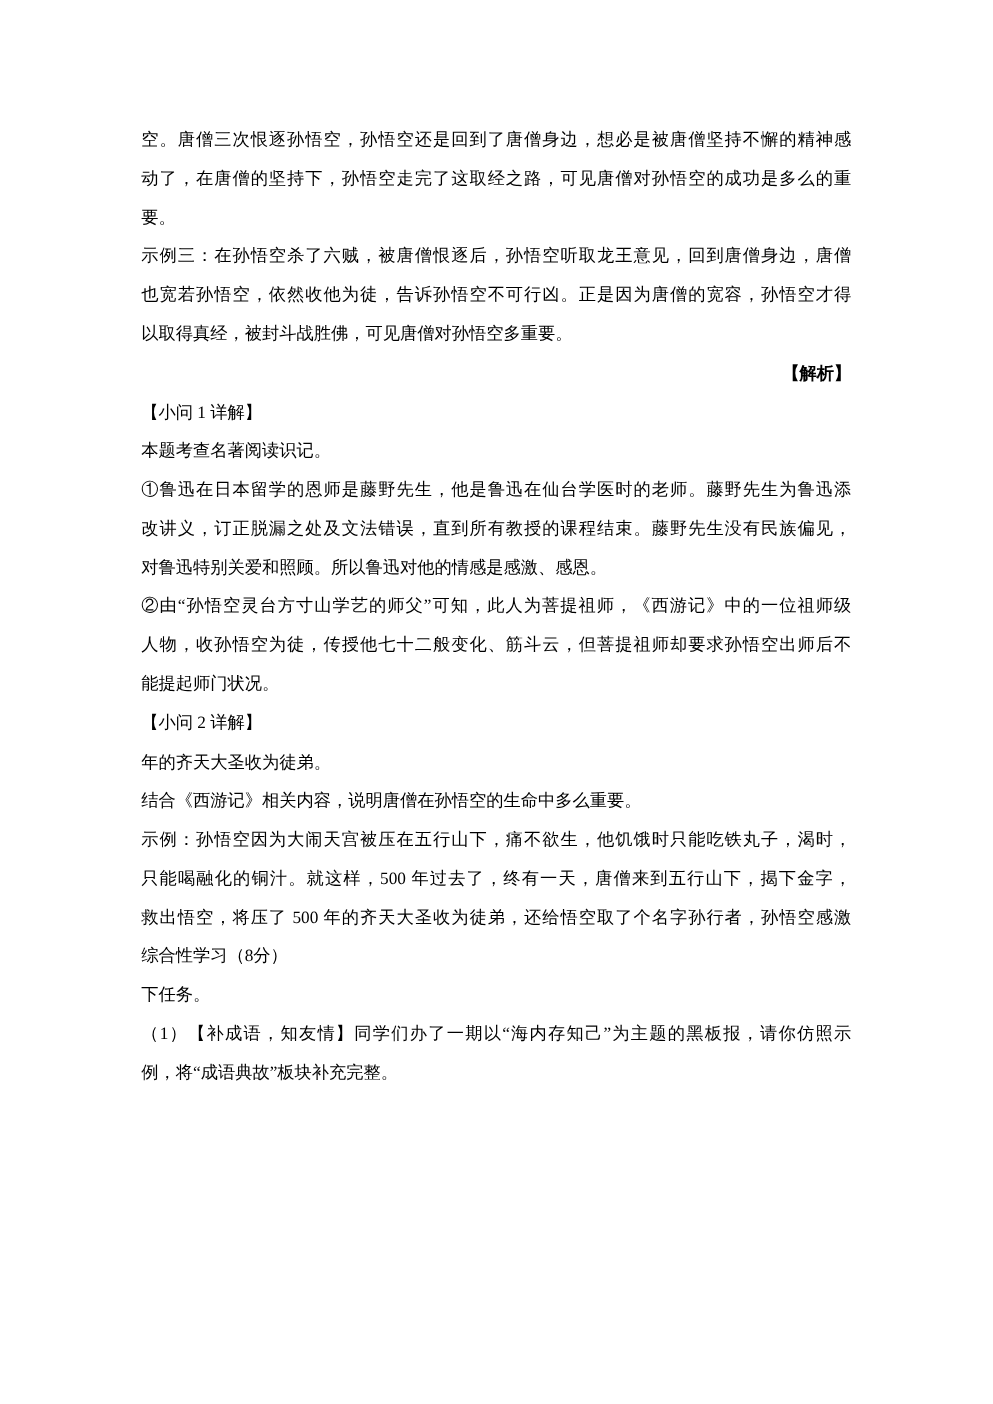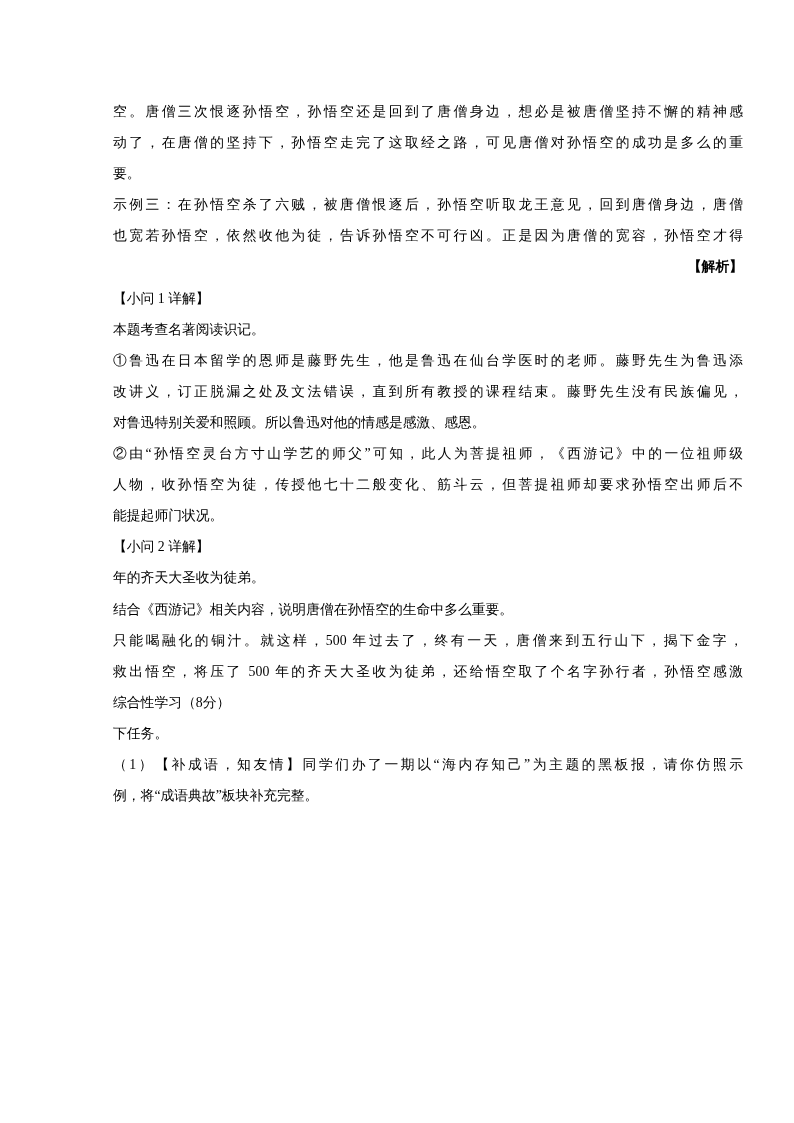--- a/index.html
+++ b/index.html
@@ -7,21 +7,21 @@
     padding: 0;
     background: #ffffff;
   }
   .page {
     position: relative;
     width: 794px;
     height: 1123px;
     margin: 0 auto;
     background: #ffffff;
     box-sizing: border-box;
-    padding: 96px 51px 0 113px;
+    padding: 96px 113px 0 113px;
     font-family: "Liberation Serif", "DejaVu Serif", serif;
     font-size: 13.8px;
     color: #000000;
     overflow: hidden;
   }
   .para {
     margin: 0;
     padding: 0;
   }
   .para.bold .line {
@@ -48,20 +48,21 @@
 <div class="page">
   <div>
       <div class="para">
         <div class="line fill">空。唐僧三次恨逐孙悟空，孙悟空还是回到了唐僧身边，想必是被唐僧坚持不懈的精神感</div>
         <div class="line fill">动了，在唐僧的坚持下，孙悟空走完了这取经之路，可见唐僧对孙悟空的成功是多么的重</div>
         <div class="line">要。</div>
       </div>
       <div class="para">
         <div class="line fill">示例三：在孙悟空杀了六贼，被唐僧恨逐后，孙悟空听取龙王意见，回到唐僧身边，唐僧</div>
         <div class="line fill">也宽若孙悟空，依然收他为徒，告诉孙悟空不可行凶。正是因为唐僧的宽容，孙悟空才得</div>
+        <div class="line">以取得真经，被封斗战胜佛，可见唐僧对孙悟空多重要。</div>
       </div>
       <div class="para bold">
         <div class="line">【解析】</div>
       </div>
       <div class="para">
         <div class="line">【小问 1 详解】</div>
       </div>
       <div class="para">
         <div class="line">本题考查名著阅读识记。</div>
       </div>
@@ -78,20 +79,21 @@
       <div class="para">
         <div class="line">【小问 2 详解】</div>
       </div>
       <div class="para">
         <div class="line">年的齐天大圣收为徒弟。</div>
       </div>
       <div class="para">
         <div class="line">结合《西游记》相关内容，说明唐僧在孙悟空的生命中多么重要。</div>
       </div>
       <div class="para">
+        <div class="line fill">示例：孙悟空因为大闹天宫被压在五行山下，痛不欲生，他饥饿时只能吃铁丸子，渴时，</div>
         <div class="line fill">只能喝融化的铜汁。就这样，500 年过去了，终有一天，唐僧来到五行山下，揭下金字，</div>
         <div class="line fill">救出悟空，将压了 500 年的齐天大圣收为徒弟，还给悟空取了个名字孙行者，孙悟空感激</div>
       </div>
       <div class="para">
         <div class="line">综合性学习（8分）</div>
       </div>
       <div class="para">
         <div class="line">下任务。</div>
       </div>
       <div class="para">

